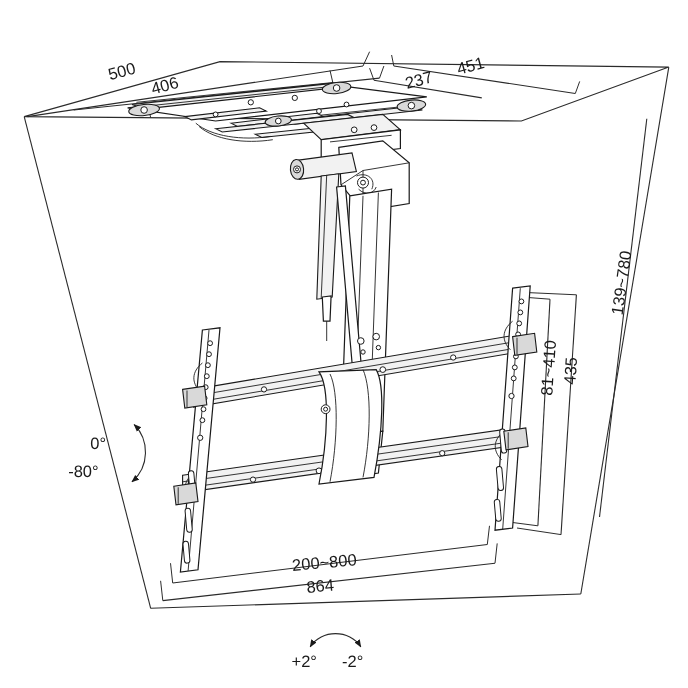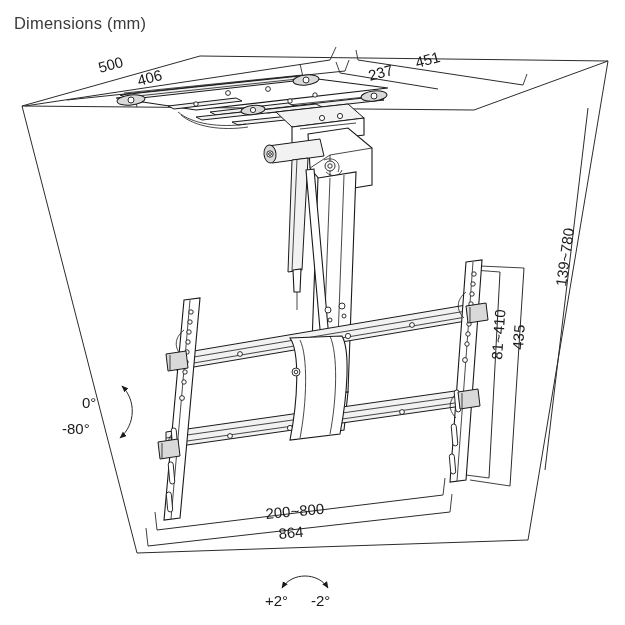--- a/index.html
+++ b/index.html
@@ -43,21 +43,20 @@
   .detail   { stroke: #1a1a1a; stroke-width: 0.8; fill: none; }
   .dimtext  { font-family: "Liberation Sans", sans-serif; font-size: 15px; fill: #1a1a1a; }
   .angtext  { font-family: "Liberation Sans", sans-serif; font-size: 15px; fill: #1a1a1a; }
   .arrowhd  { fill: #1a1a1a; stroke: none; }
 </style>
 </head>
 <body>
 
 <div id="stage">
 
-  <div id="title">Dimensions (mm)</div>
 
   <svg id="drawing" viewBox="0 0 625 625">
 
     <defs>
       <marker id="ah" viewBox="0 0 10 10" refX="9" refY="5" markerWidth="7" markerHeight="7" orient="auto-start-reverse">
         <path d="M 0 1 L 10 5 L 0 9 z" class="arrowhd"></path>
       </marker>
     </defs>
 
     <g>

